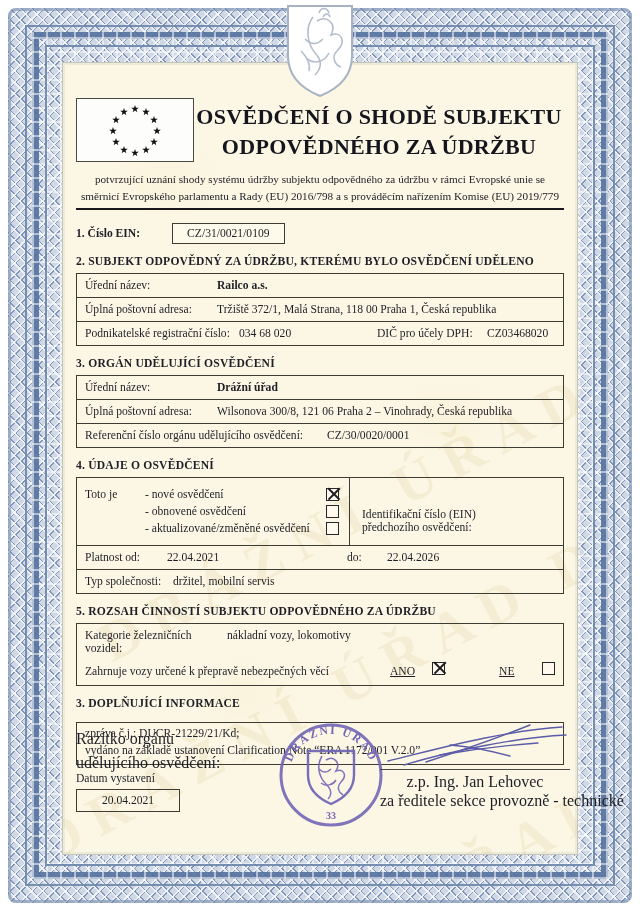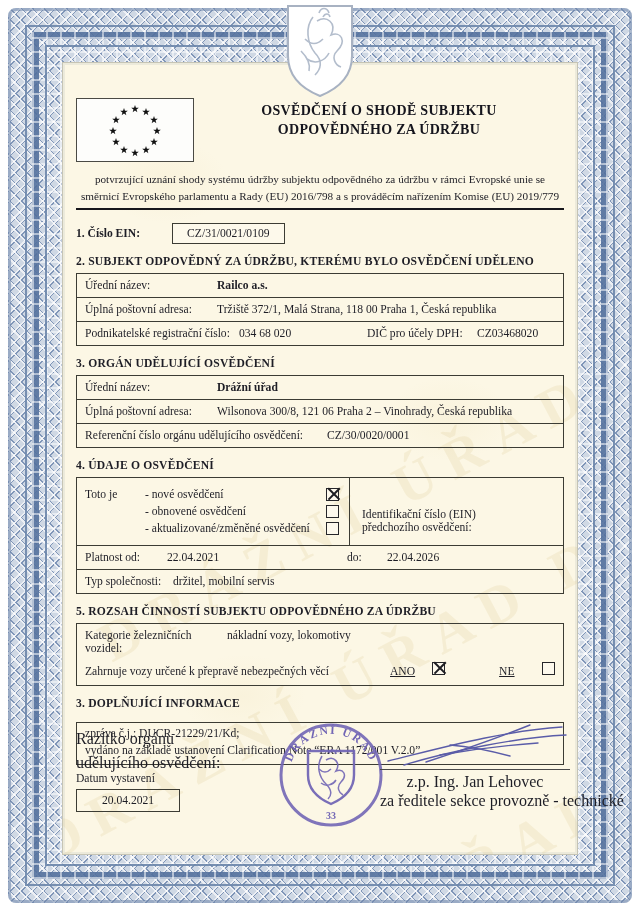--- a/index.html
+++ b/index.html
@@ -36,38 +36,38 @@
     border: 1px solid #c6c4b4; box-shadow: 0 0 0 2px #eceadb inset; }
   .watermark { position: absolute; inset: 0; overflow: hidden; pointer-events: none; }
   .wm { position: absolute; white-space: nowrap; font-weight: bold; font-size: 56px; letter-spacing: 14px;
         color: rgba(213,186,118,0.16); transform: rotate(-28deg); }
 
   .content { position: absolute; inset: 0; padding: 0 13px; font-size: 11.6px; }
 
   
   .header { display: flex; margin-top: 35px; align-items: flex-start; }
   .flag { width: 118px; height: 64px; background: #fdfdfb; border: 1px solid #4a4a44; flex-shrink: 0; }
-  .titles { flex: 1; text-align: center; font-weight: bold; font-size: 14px; line-height: 1.35; letter-spacing: .3px; color: #15151d; padding-top: 4px; }
+  .titles { flex: 1; text-align: center; font-weight: bold; font-size: 22px; line-height: 1.35; letter-spacing: .3px; color: #15151d; padding-top: 4px; }
   .subtitle { margin-top: 9px; text-align: center; font-size: 11.2px; line-height: 1.55; color: #23232a; }
   .rule { margin-top: 2px; border-bottom: 2px solid #17171c; }
 
   
   .sec1 { margin-top: 13px; display: flex; align-items: center; }
   .sec1 .lab { font-weight: bold; }
   .ein-box { margin-left: 32px; border: 1.3px solid #3c3c34; padding: 3px 14px; background: rgba(255,255,255,.25); }
 
   .sec-heading { margin-top: 11px; font-weight: bold; letter-spacing: .2px; }
 
   
   .tbl { margin-top: 5px; border: 1.3px solid #3c3c34; }
   .tr { display: flex; padding: 5px 8px; border-top: 1px solid #3c3c34; align-items: baseline; }
   .tr:first-child { border-top: none; }
   .lbl { width: 132px; flex-shrink: 0; }
   .val-b { font-weight: bold; }
-  .r3a .a { width: 154px; flex-shrink: 0; } .r3a .b { width: 128px; flex-shrink: 0; } .r3a .c { width: 110px; flex-shrink: 0; }
+  .r3a .a { width: 154px; flex-shrink: 0; } .r3a .b { width: 138px; flex-shrink: 0; } .r3a .c { width: 110px; flex-shrink: 0; }
   .r3b .a { width: 242px; flex-shrink: 0; }
 
   
   .row-split { display: flex; padding: 0; align-items: stretch; }
   .cell-left { width: 273px; border-right: 1px solid #3c3c34; padding: 6px 10px 6px 8px; flex-shrink: 0; }
   .opt-line { display: flex; align-items: center; margin: 4px 0; }
   .totoje { width: 60px; flex-shrink: 0; }
   .opt-label { flex: 1; }
   .cell-right { flex: 1; padding: 6px 10px 8px 12px; display: flex; flex-direction: column; justify-content: center; }
   .cell-right .l1 { margin-top: 22px; }

